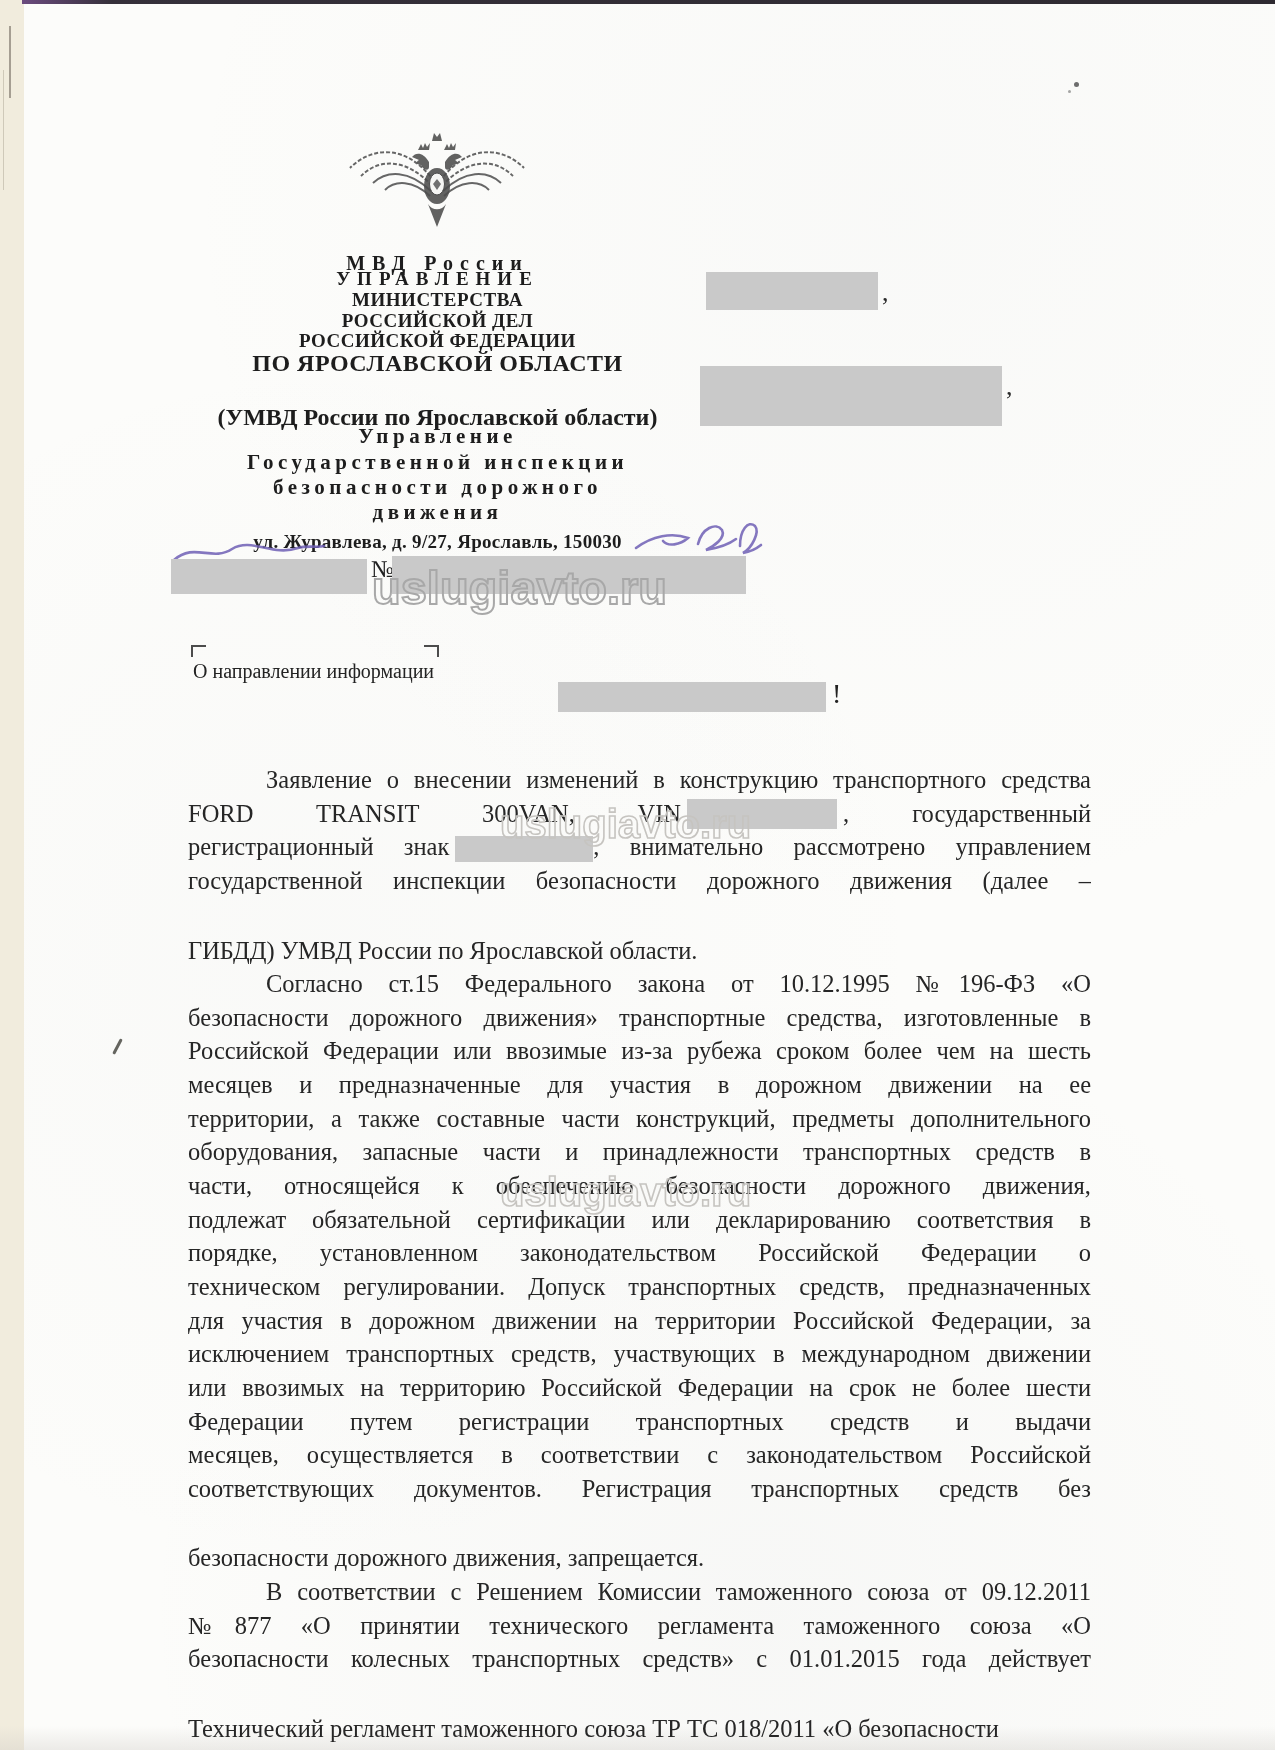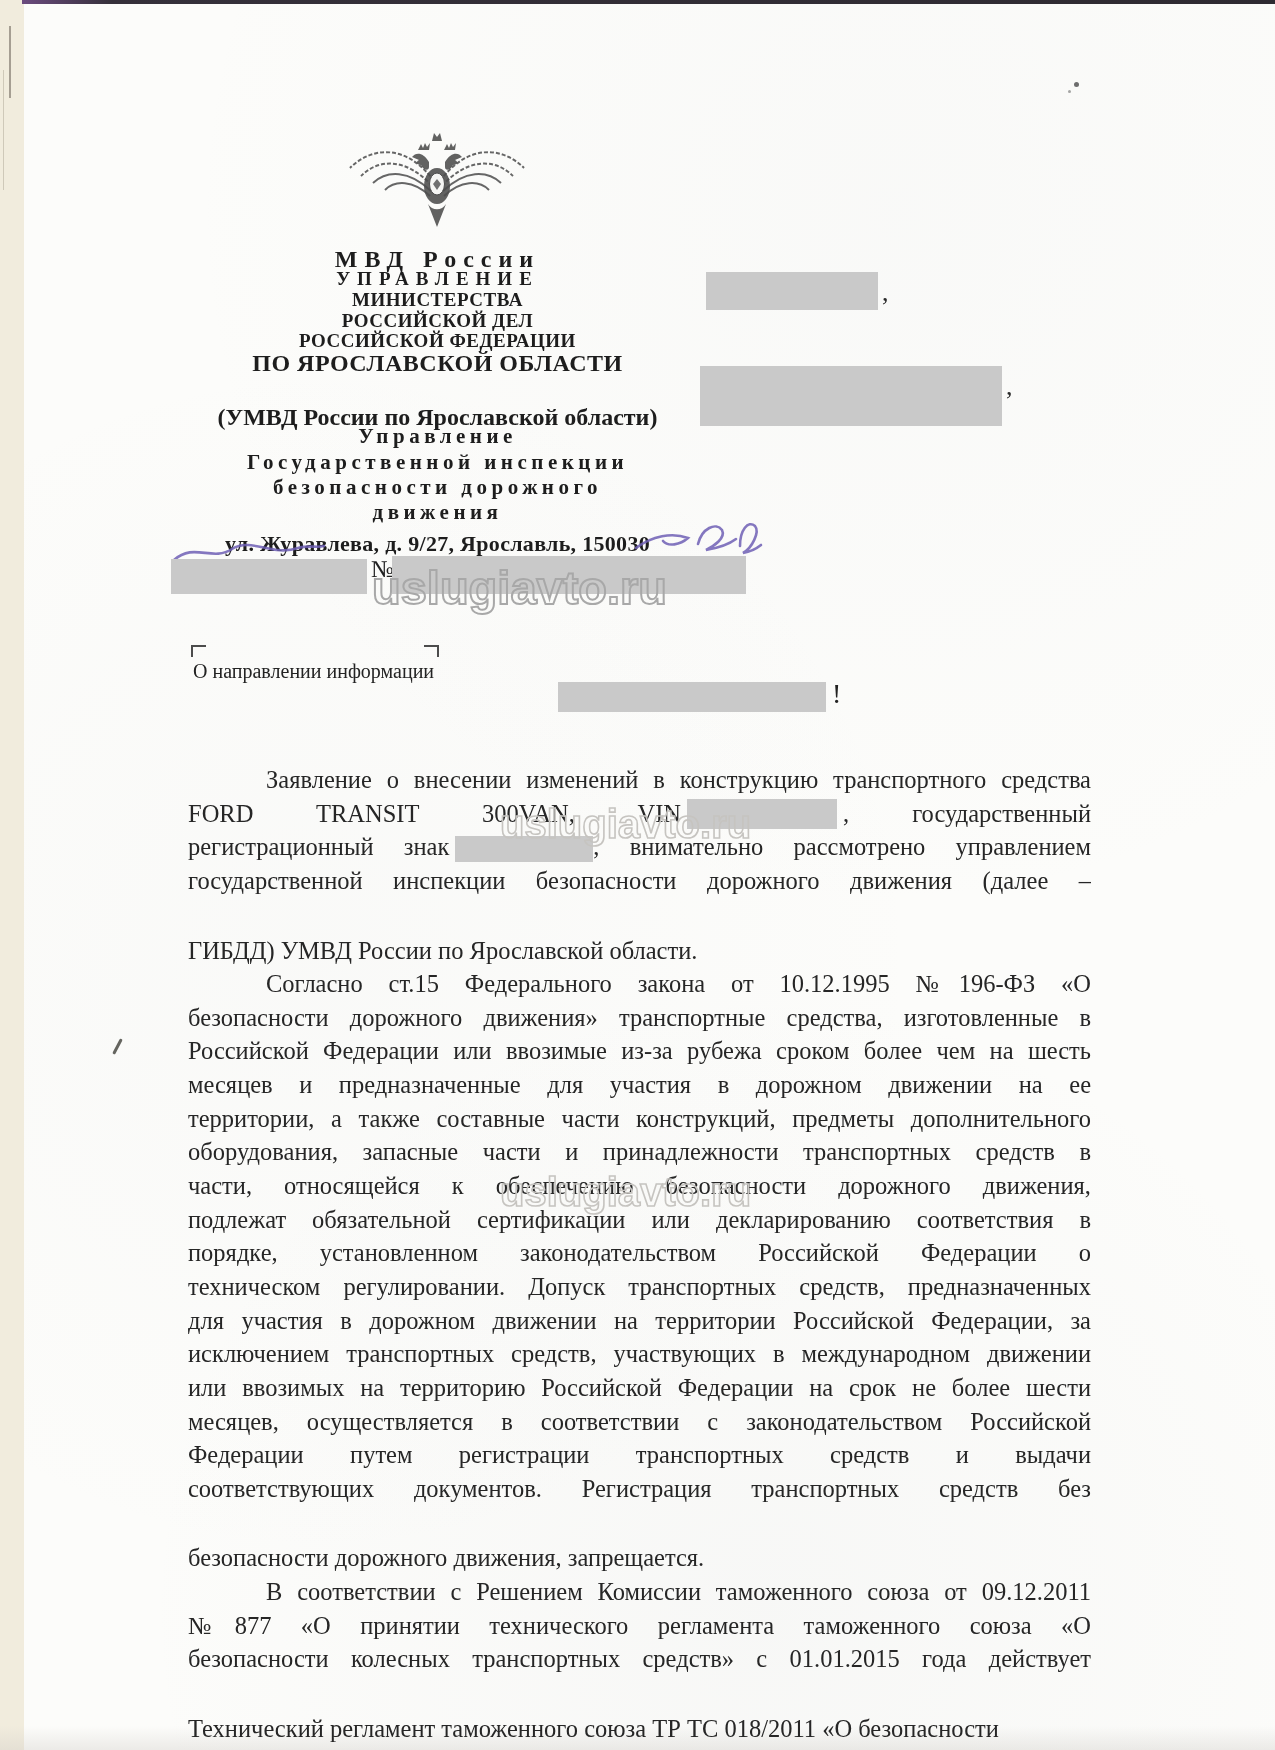--- a/index.html
+++ b/index.html
@@ -19,32 +19,32 @@
   .edge-top{position:absolute;left:22px;top:0;width:1253px;height:4px;background:linear-gradient(90deg,#6b4b7e,#35303a 90px,#2e2a31);}
   .speck1{position:absolute;left:1074px;top:82px;width:5px;height:5px;border-radius:50%;background:#4a4a4a;opacity:.8;}
   .speck2{position:absolute;left:1068px;top:90px;width:3px;height:3px;border-radius:50%;background:#6a6a6a;opacity:.6;}
   .pen-mark{position:absolute;left:116px;top:1038px;width:3px;height:17px;background:#4a4a44;transform:rotate(28deg);border-radius:2px;opacity:.85;}
   .bottom-shade{position:absolute;left:0;top:1726px;width:1275px;height:24px;background:linear-gradient(180deg,transparent,rgba(205,202,196,.35));}
 
   
   .lh-col{position:absolute;left:170px;top:0;width:535px;height:620px;}
   .lh-col > div{position:absolute;left:0;width:100%;text-align:center;font-weight:bold;color:#1d1d1d;}
   .emblem{position:absolute;left:337px;top:126px;}
-  .lh-org{top:246px;font-size:24px;letter-spacing:7px;}
+  .lh-org{top:252px;font-size:20px;letter-spacing:7px;}
   .lh-m1{top:268px;font-size:19px;letter-spacing:7px;}
   .lh-m2{top:289px;font-size:19px;letter-spacing:.5px;}
   .lh-m3{top:310px;font-size:19px;letter-spacing:.5px;}
   .lh-m4{top:330px;font-size:19px;letter-spacing:.5px;}
   .lh-m5{top:350px;font-size:24px;letter-spacing:.5px;}
   .lh-abbrev{top:404px;font-size:24px;letter-spacing:0;}
   .lh-d1{top:424px;font-size:21px;letter-spacing:4.5px;}
   .lh-d2{top:450px;font-size:21px;letter-spacing:4.5px;}
   .lh-d3{top:475px;font-size:21px;letter-spacing:4.5px;}
   .lh-d4{top:500px;font-size:21px;letter-spacing:4.5px;}
-  .lh-addr{top:531px;font-size:22px;font-weight:normal;letter-spacing:.3px;color:#2a2a2a;font-family:Liberation Serif, serif;}
+  .lh-addr{top:531px;font-size:19px;font-weight:normal;letter-spacing:.3px;color:#2a2a2a;font-family:Liberation Serif, serif;}
 
   
   .redact{position:absolute;background:#c9c9c9;z-index:2;}
   .r-recip1{left:706px;top:272px;width:172px;height:38px;}
   .r-recip2{left:700px;top:366px;width:302px;height:60px;}
   .r-date{left:171px;top:559px;width:196px;height:35px;}
   .r-number{left:392px;top:556px;width:354px;height:38px;}
   .r-greeting{left:558px;top:682px;width:268px;height:30px;}
   .after-comma{position:absolute;font-size:26px;color:#2a2a2a;z-index:2;}
   .c1{left:882px;top:278px;}
@@ -182,22 +182,22 @@
     <div class="bl">месяцев и предназначенные для участия в дорожном движении на ее</div>
     <div class="bl">территории, а также составные части конструкций, предметы дополнительного</div>
     <div class="bl">оборудования, запасные части и принадлежности транспортных средств в</div>
     <div class="bl">части, относящейся к обеспечению безопасности дорожного движения,</div>
     <div class="bl">подлежат обязательной сертификации или декларированию соответствия в</div>
     <div class="bl">порядке, установленном законодательством Российской Федерации о</div>
     <div class="bl">техническом регулировании. Допуск транспортных средств, предназначенных</div>
     <div class="bl">для участия в дорожном движении на территории Российской Федерации, за</div>
     <div class="bl">исключением транспортных средств, участвующих в международном движении</div>
     <div class="bl">или ввозимых на территорию Российской Федерации на срок не более шести</div>
+    <div class="bl">Федерации путем регистрации транспортных средств и выдачи</div>
     <div class="bl">месяцев, осуществляется в соответствии с законодательством Российской</div>
-    <div class="bl">Федерации путем регистрации транспортных средств и выдачи</div>
     <div class="bl">соответствующих документов. Регистрация транспортных средств без</div>
     <div class="bl end">безопасности дорожного движения, запрещается.</div>
 
     <div class="bl ind">В соответствии с Решением Комиссии таможенного союза от 09.12.2011</div>
     <div class="bl">№877 «О принятии технического регламента таможенного союза «О</div>
     <div class="bl">безопасности колесных транспортных средств» с 01.01.2015 года действует</div>
     <div class="bl end">Технический регламент таможенного союза ТР ТС 018/2011 «О безопасности</div>
   </div>
 
 </div>

